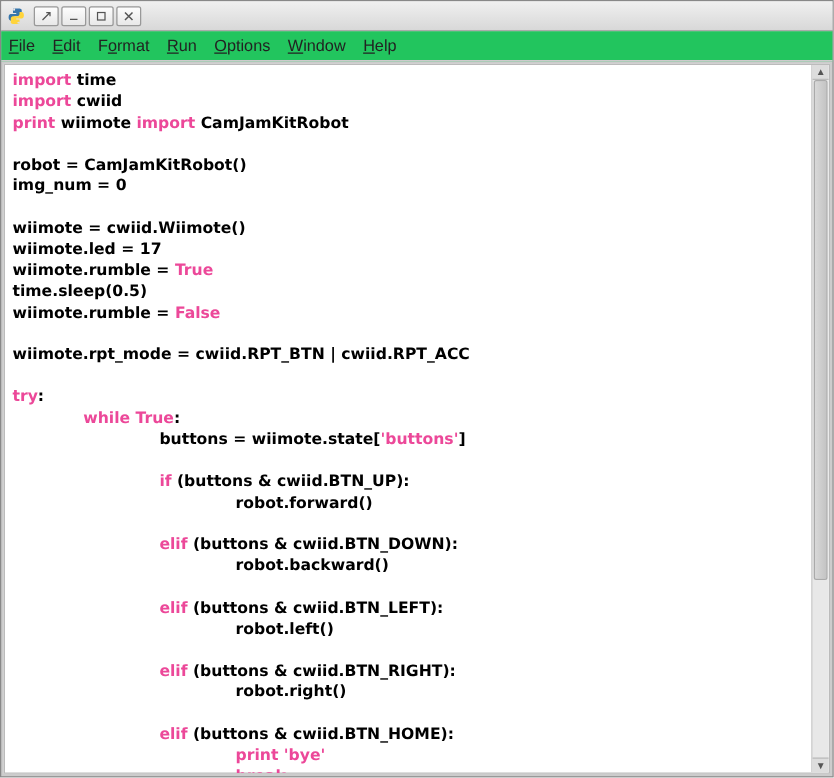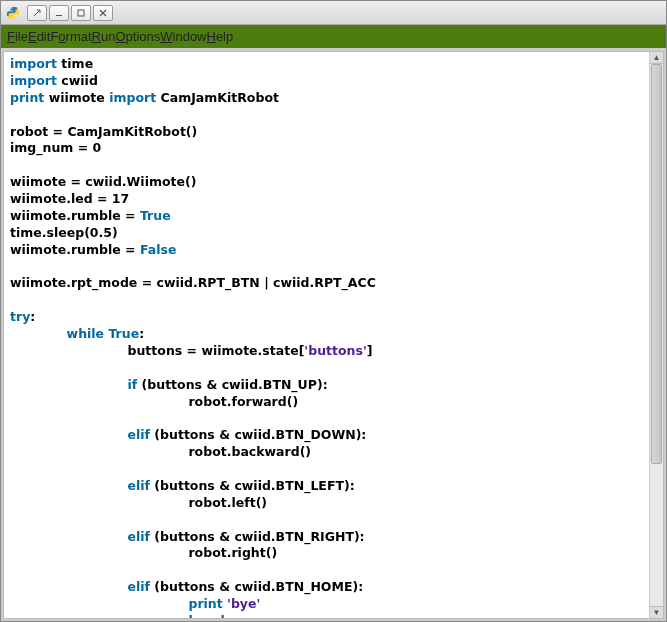--- a/index.html
+++ b/index.html
@@ -53,26 +53,26 @@
   border: 1px solid #999;
   border-radius: 2px;
   display: flex;
   align-items: center;
   justify-content: center;
   font-size: 10px;
   color: #444;
   cursor: pointer;
 }
 .menubar {
-  background: #4d7c0f;
+  background: #22c55e;
   height: 24px;
   display: flex;
   align-items: center;
   padding: 0 6px;
-  gap: 0;
+  gap: 14px;
   font-size: 13px;
   color: #222;
   border-bottom: 1px solid #ccc;
 }
 .menubar .menu-item {
   cursor: pointer;
 }
 .menubar .menu-item .ul {
   text-decoration: underline;
 }
@@ -120,22 +120,22 @@
   display: flex;
   align-items: center;
   justify-content: center;
   font-size: 8px;
   color: #555;
 }
 .scroll-arrow.up { top: 0; border-bottom:1px solid #bbb;}
 .scroll-arrow.down { bottom: 0; border-top:1px solid #bbb;}
 
 
-.kw-orange { color: #0369a1; }
-.str-green { color: #4c1d95; }
+.kw-orange { color: #ec4899; }
+.str-green { color: #ec4899; }
 </style>
 </head>
 <body>
 
 <div class="window">
   <div class="titlebar">
     <span class="app-icon">
       <svg width="14" height="14" viewBox="0 0 16 16">
           <path fill="#3776ab" d="M8 1c-3 0-3 1-3 2v2h3v1H3c-1 0-2 1-2 3s1 3 2 3h2v-2c0-1 1-2 2-2h4c1 0 2-1 2-2V3c0-1 0-2-3-2H8zM6 3a1 1 0 110-2 1 1 0 010 2z"></path>
           <path fill="#ffd43b" d="M8 15c3 0 3-1 3-2v-2H8v-1h5c1 0 2-1 2-3s-1-3-2-3h-2v2c0 1-1 2-2 2H5c-1 0-2 1-2 2v3c0 1 0 2 3 2h2zm2-2a1 1 0 110 2 1 1 0 010-2z"></path>

